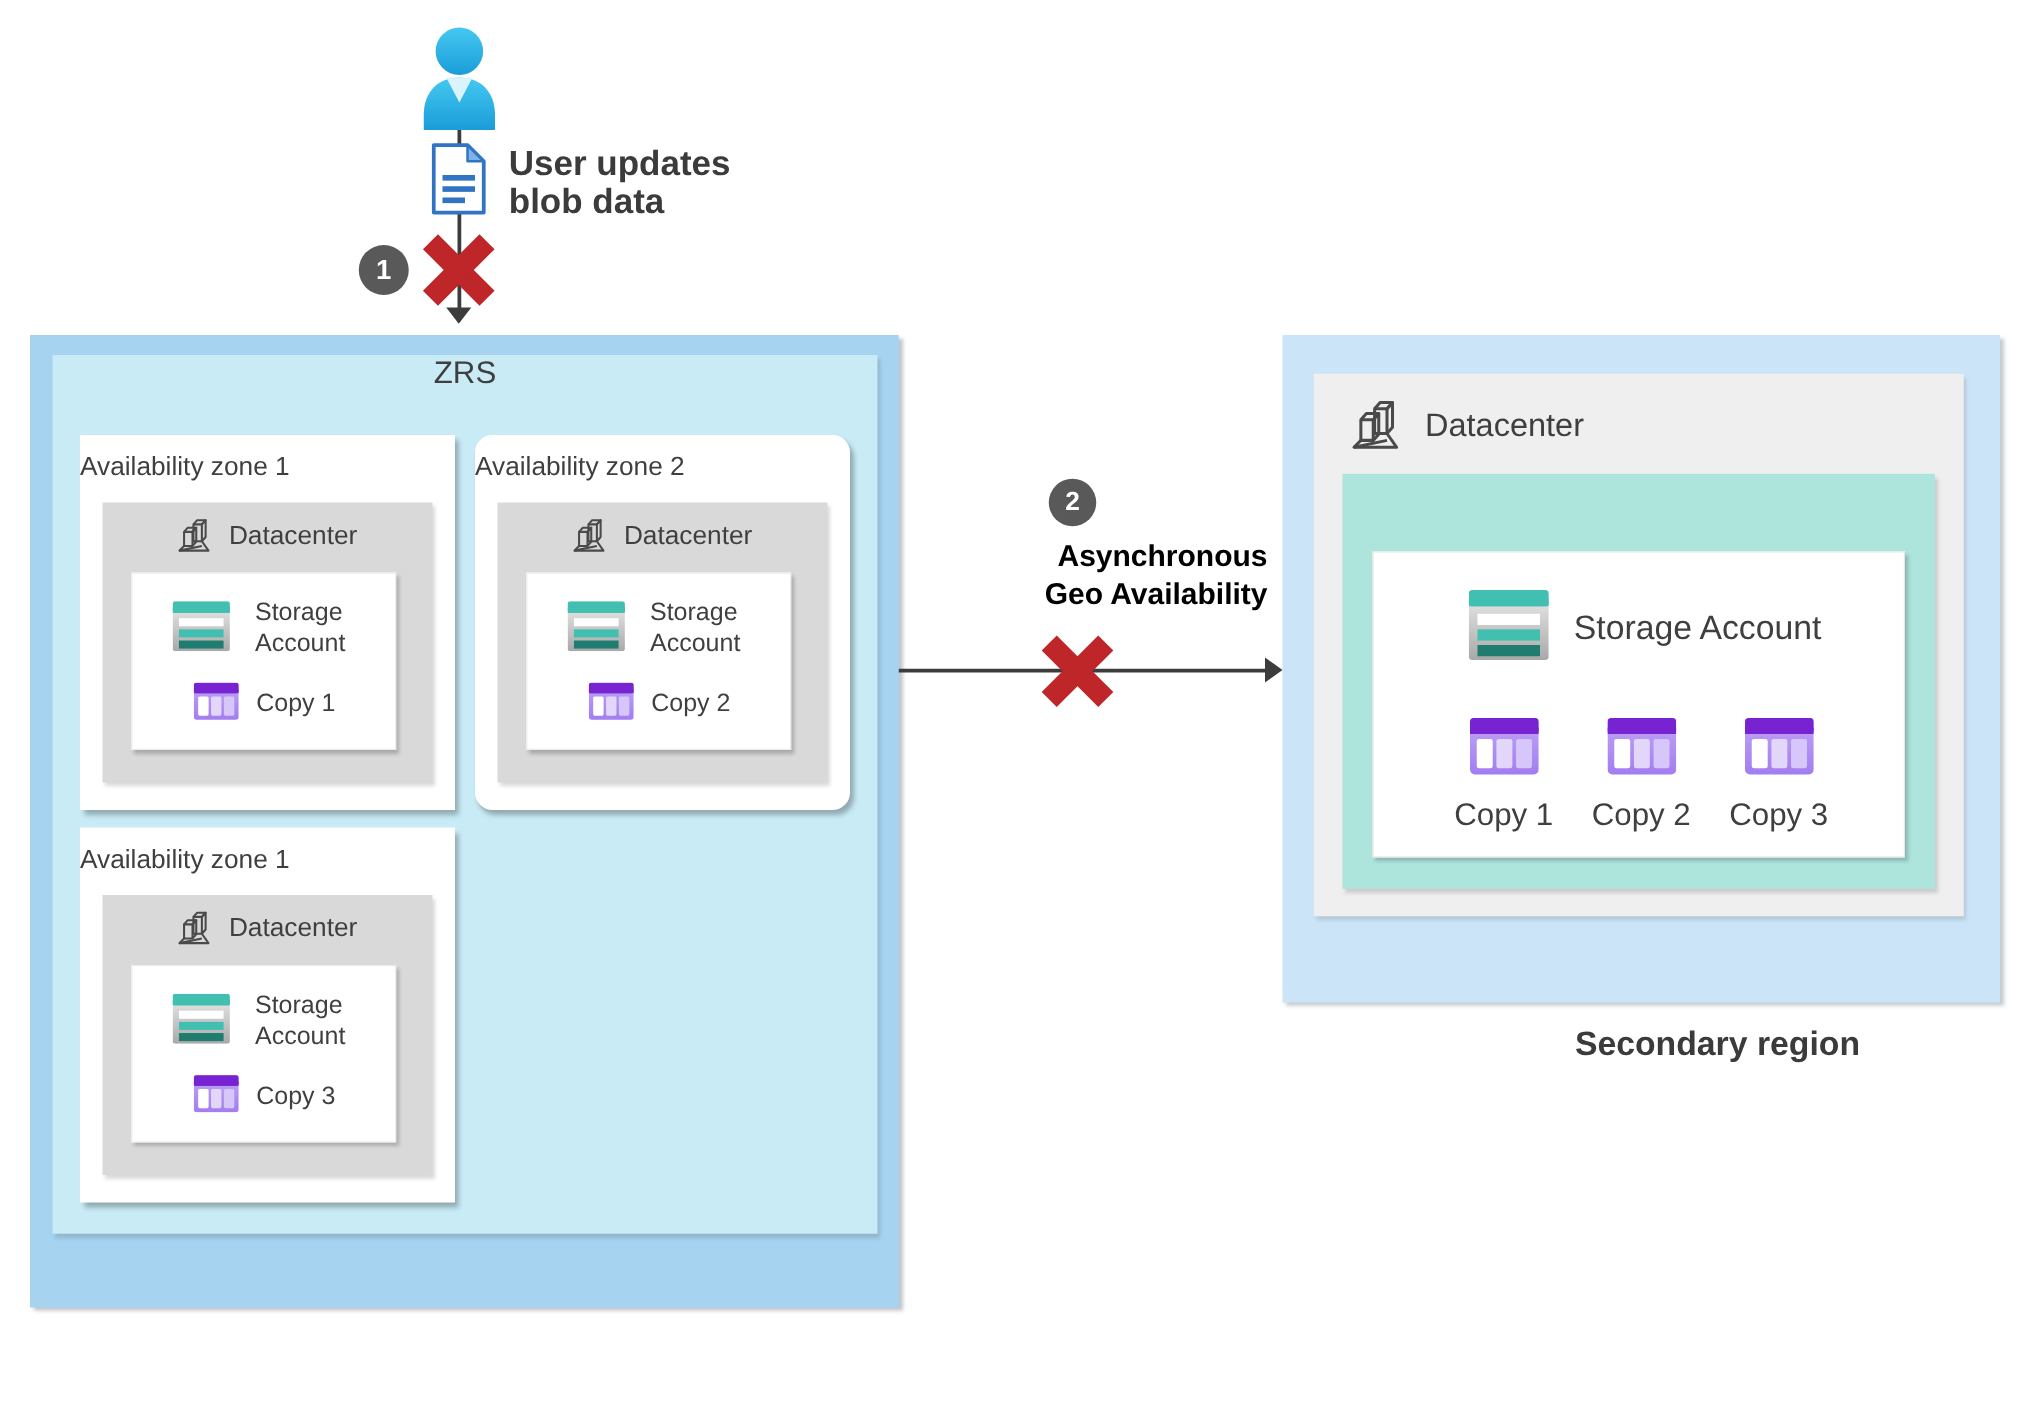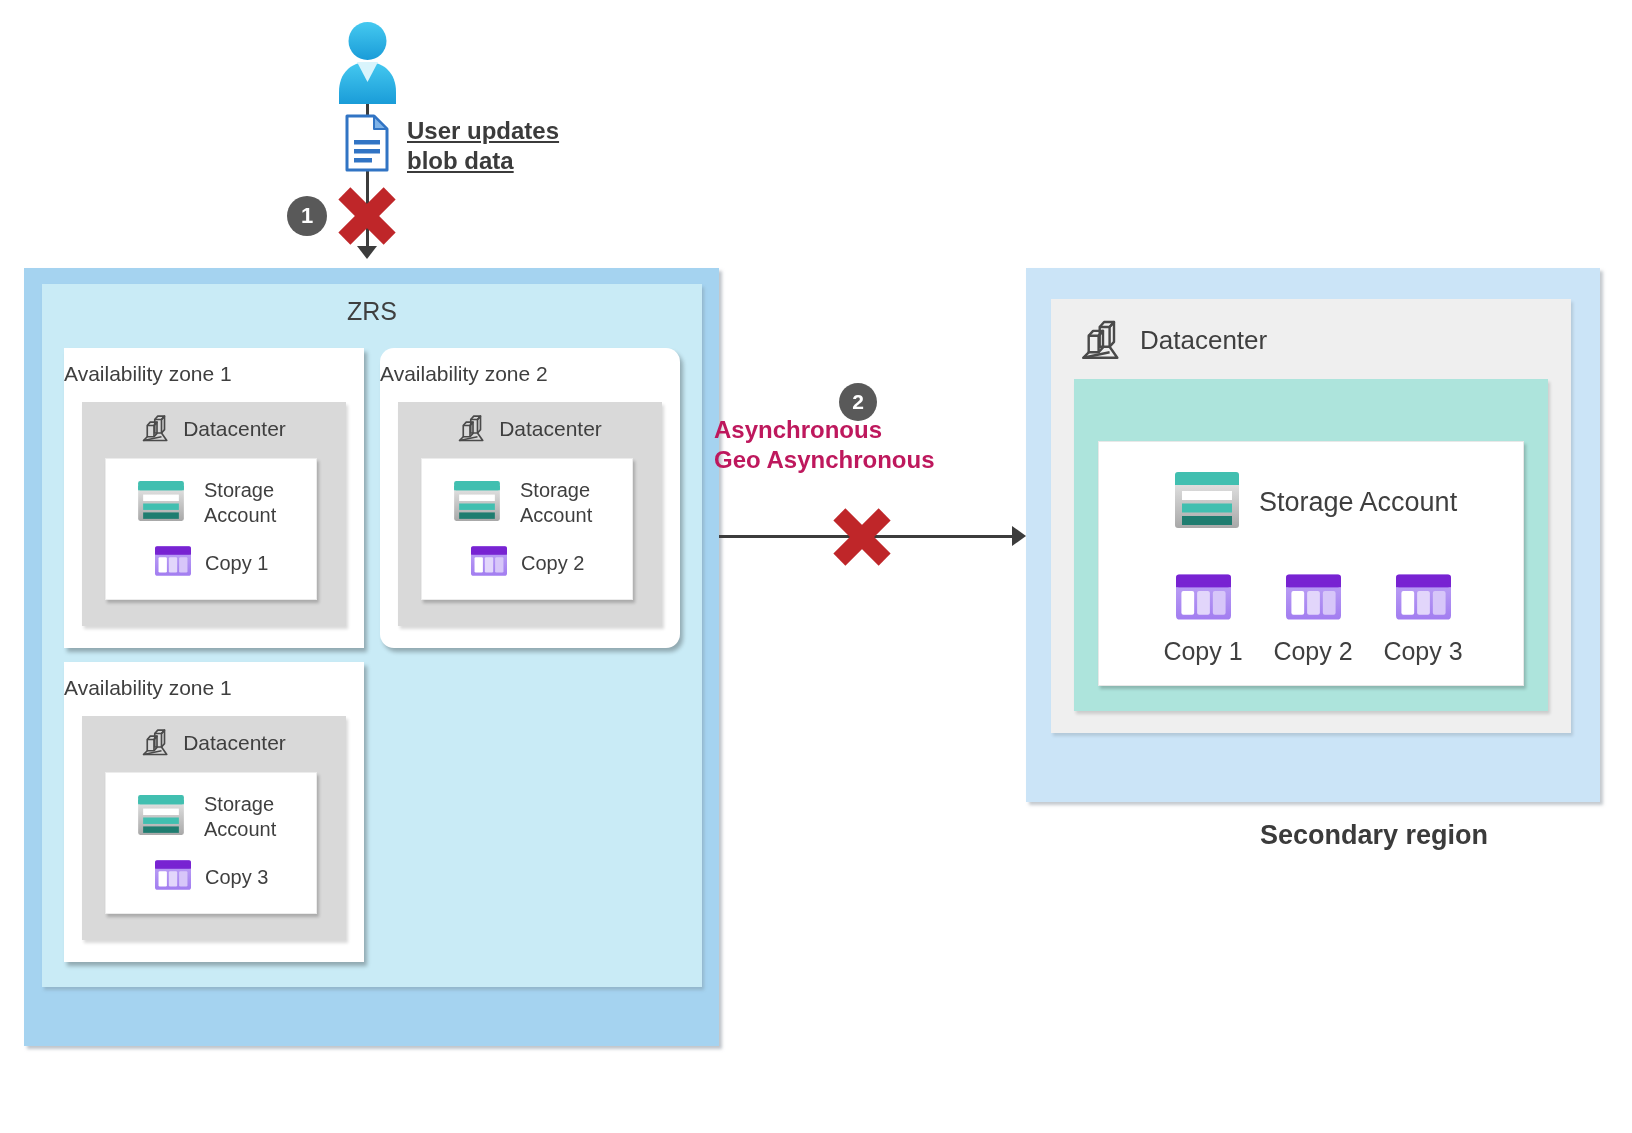--- a/index.html
+++ b/index.html
@@ -25,38 +25,38 @@
     border-left:10px solid transparent;border-right:10px solid transparent;
     border-top:13px solid var(--arrow-gray);z-index:1;}
   .hline{position:absolute;left:719px;top:535px;width:296px;height:3px;background:var(--arrow-gray);z-index:1;}
   .h-arrowhead{position:absolute;left:1012px;top:526px;width:0;height:0;
     border-top:10px solid transparent;border-bottom:10px solid transparent;
     border-left:14px solid var(--arrow-gray);z-index:1;}
 
   
   .person{position:absolute;left:331px;top:16px;z-index:2;}
   .doc{position:absolute;left:345px;top:114px;z-index:2;}
-  .user-label{position:absolute;left:407px;top:116px;font-size:24px;line-height:30px;
-    font-weight:bold;color:#3b3b3b;z-index:2;text-decoration:underline;}
+  .user-label{position:absolute;left:407px;top:116px;font-size:28px;line-height:30px;
+    font-weight:bold;color:#3b3b3b;z-index:2;}
   .badge{position:absolute;background:var(--badge-gray);color:#ffffff;border-radius:50%;
     display:flex;align-items:center;justify-content:center;font-weight:bold;z-index:3;}
   .badge-1{left:287px;top:196px;width:40px;height:40px;font-size:22px;}
   .badge-2{left:839px;top:383px;width:38px;height:38px;font-size:21px;}
   .x-mark{position:absolute;z-index:3;}
   .x-top{left:334px;top:183px;}
   .x-mid{left:829px;top:504px;}
-  .repl-label{position:absolute;left:714px;top:415px;width:300px;text-align:left;
-    font-size:24px;line-height:30px;font-weight:bold;color:#be185d;z-index:2;}
+  .repl-label{position:absolute;left:714px;top:431px;width:300px;text-align:right;
+    font-size:24px;line-height:30px;font-weight:bold;color:#000000;z-index:2;}
 
   
   .primary-region{position:absolute;left:24px;top:268px;width:695px;height:778px;
     background:var(--primary-region-bg);box-shadow:3px 3px 3px rgba(140,150,160,.55);}
   .zrs-box{position:absolute;left:18px;top:16px;width:660px;height:703px;
     background:var(--zrs-bg);box-shadow:2px 3px 3px rgba(120,140,150,.4);}
-  .group-title{font-size:25px;color:var(--text-dark);text-align:center;padding-top:13px;}
+  .group-title{font-size:25px;color:var(--text-dark);text-align:center;padding-top:0;}
   .zone-box{position:absolute;width:300px;height:300px;background:#ffffff;
     box-shadow:3px 4px 4px rgba(0,0,0,.28);}
   .zone-1{left:22px;top:64px;}
   .zone-2{left:338px;top:64px;border-radius:14px;}
   .zone-3{left:22px;top:378px;}
   .zone-title{font-size:21px;margin-top:14px;color:var(--text-dark);}
   .zone-dc{position:absolute;left:18px;top:54px;width:264px;height:224px;
     background:var(--zone-datacenter-bg);box-shadow:2px 3px 3px rgba(0,0,0,.15);}
   .dc-header{display:flex;align-items:center;justify-content:center;gap:11px;margin-top:9px;height:36px;}
   .dc-label{font-size:21px;color:var(--text-dark);}
@@ -142,21 +142,21 @@
     <svg width="66" height="66" viewBox="0 0 66 66">
       <g transform="translate(33,33) rotate(45)" fill="#bf2629">
         <rect x="-32" y="-8.5" width="64" height="17"></rect>
         <rect x="-8.5" y="-32" width="17" height="64"></rect>
       </g>
     </svg>
   </div>
   <div class="badge badge-2">2</div>
   <div class="repl-label">
     <div>Asynchronous</div>
-    <div>Geo Asynchronous</div>
+    <div>Geo Availability</div>
   </div>
   <div class="x-mark x-mid">
     <svg width="66" height="66" viewBox="0 0 66 66">
       <g transform="translate(33,33) rotate(45)" fill="#bf2629">
         <rect x="-32" y="-8.5" width="64" height="17"></rect>
         <rect x="-8.5" y="-32" width="17" height="64"></rect>
       </g>
     </svg>
   </div>
 

